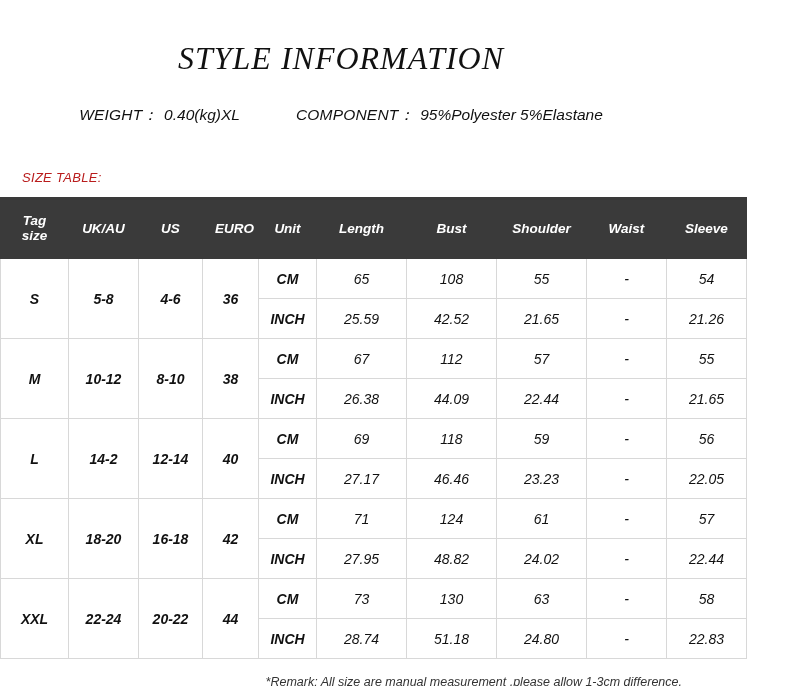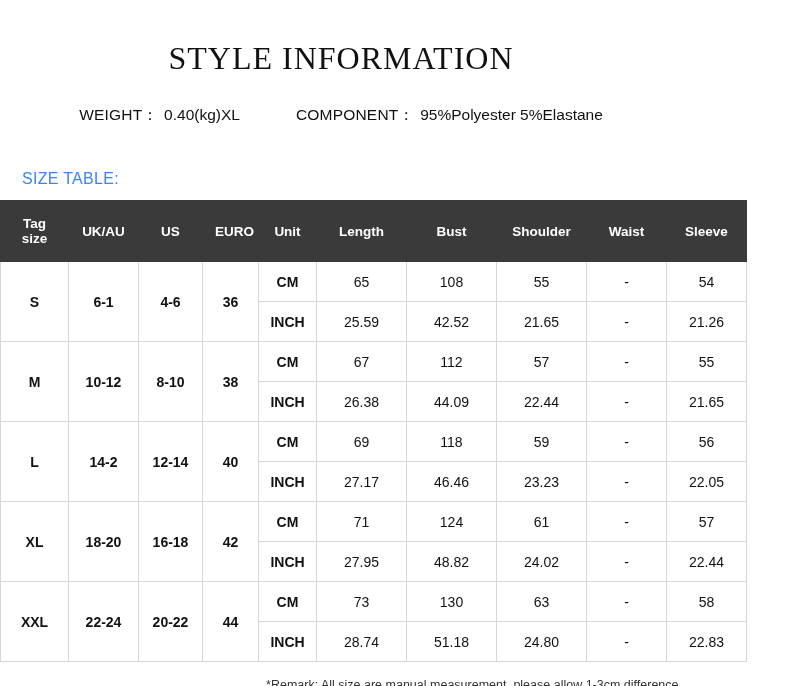--- a/index.html
+++ b/index.html
@@ -12,20 +12,21 @@
     background: #ffffff;
     font-family: "Liberation Sans", sans-serif;
     color: #1a1a1a;
     overflow: hidden;
   }
   .page {
     position: relative;
     width: 682px;
     height: 686px;
     box-sizing: border-box;
+    font-style: italic;
   }
   .title {
     text-align: center;
     font-family: "Liberation Serif", serif;
     font-size: 32px;
     letter-spacing: 1px;
     color: #111;
     padding-top: 40px;
     font-weight: normal;
     margin: 0;
@@ -46,22 +47,22 @@
   }
   .info-label {
     letter-spacing: 0.2px;
   }
   .info-value {
     margin-left: 6px;
   }
   .size-table-label {
     margin-top: 44px;
     margin-left: 22px;
-    font-size: 16px;
-    color: #3b82f6;
+    font-size: 13px;
+    color: #b91c1c;
     letter-spacing: 0.3px;
   }
   table.size-table {
     border-collapse: collapse;
     margin: 12px auto 0 auto;
     width: 746px;
     table-layout: fixed;
   }
   table.size-table th {
     background: #3a3a3a;
@@ -153,21 +154,21 @@
         <th>Bust</th>
         <th>Shoulder</th>
         <th>Waist</th>
         <th>Sleeve</th>
       </tr>
     </thead>
     <tbody>
 
       <tr>
         <td class="tagsize" rowspan="2">S</td>
-        <td class="ukau" rowspan="2">6-1</td>
+        <td class="ukau" rowspan="2">5-8</td>
         <td class="us" rowspan="2">4-6</td>
         <td class="euro" rowspan="2">36</td>
         <td class="unit">CM</td>
         <td>65</td>
         <td>108</td>
         <td>55</td>
         <td>-</td>
         <td>54</td>
       </tr>
       <tr>

